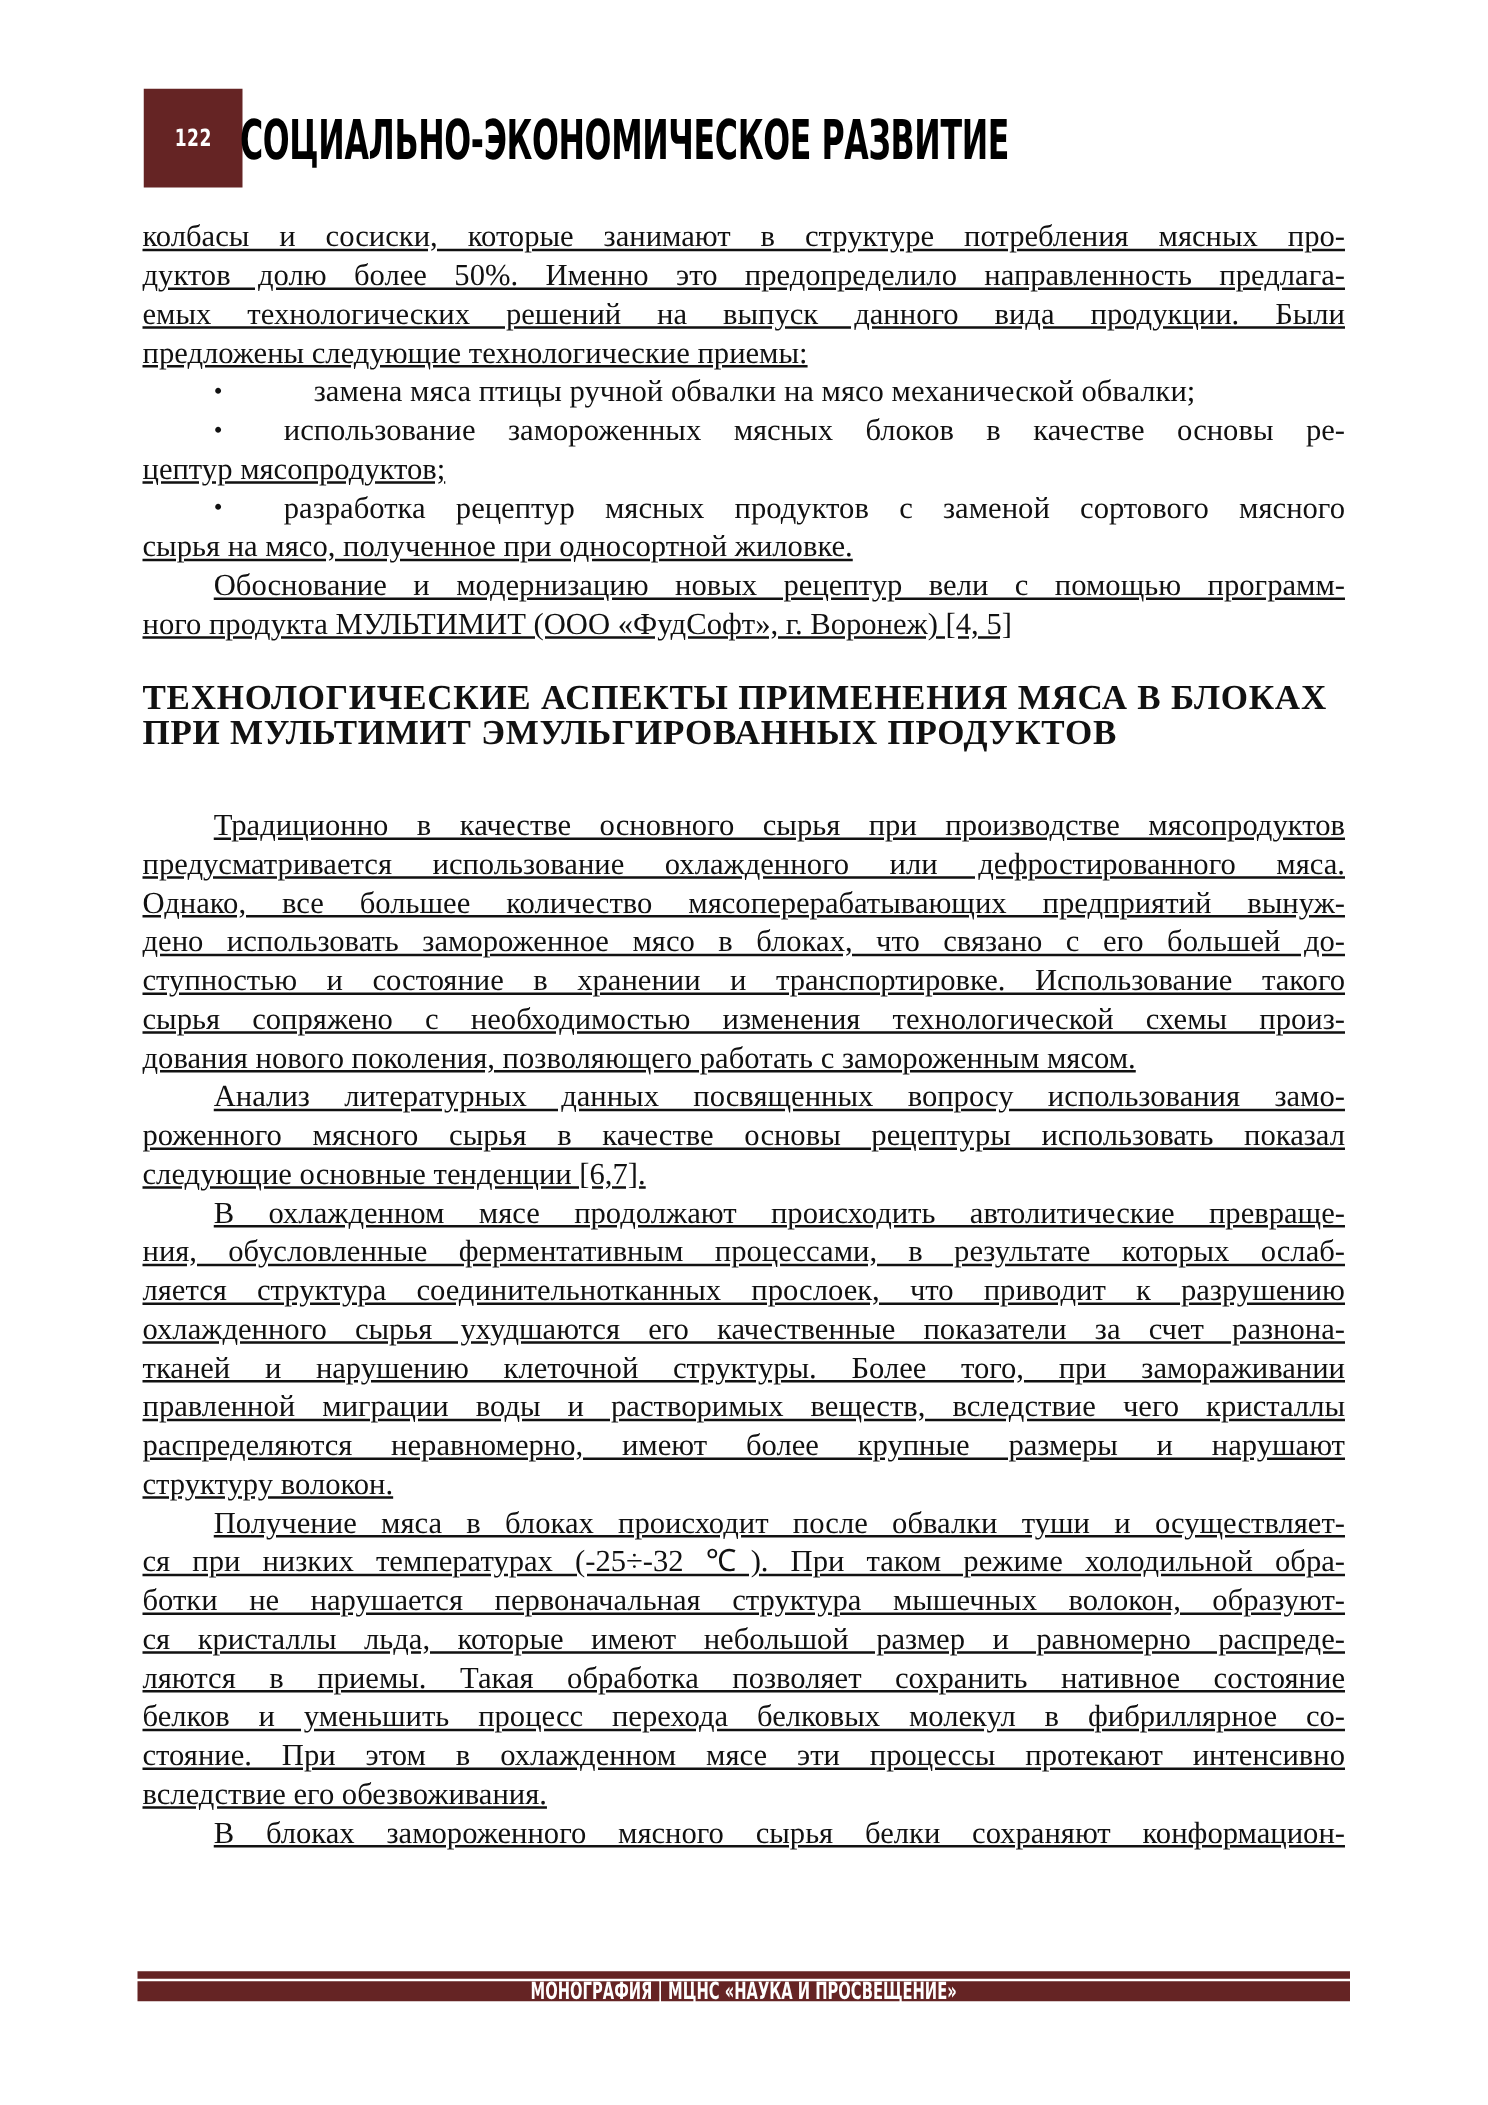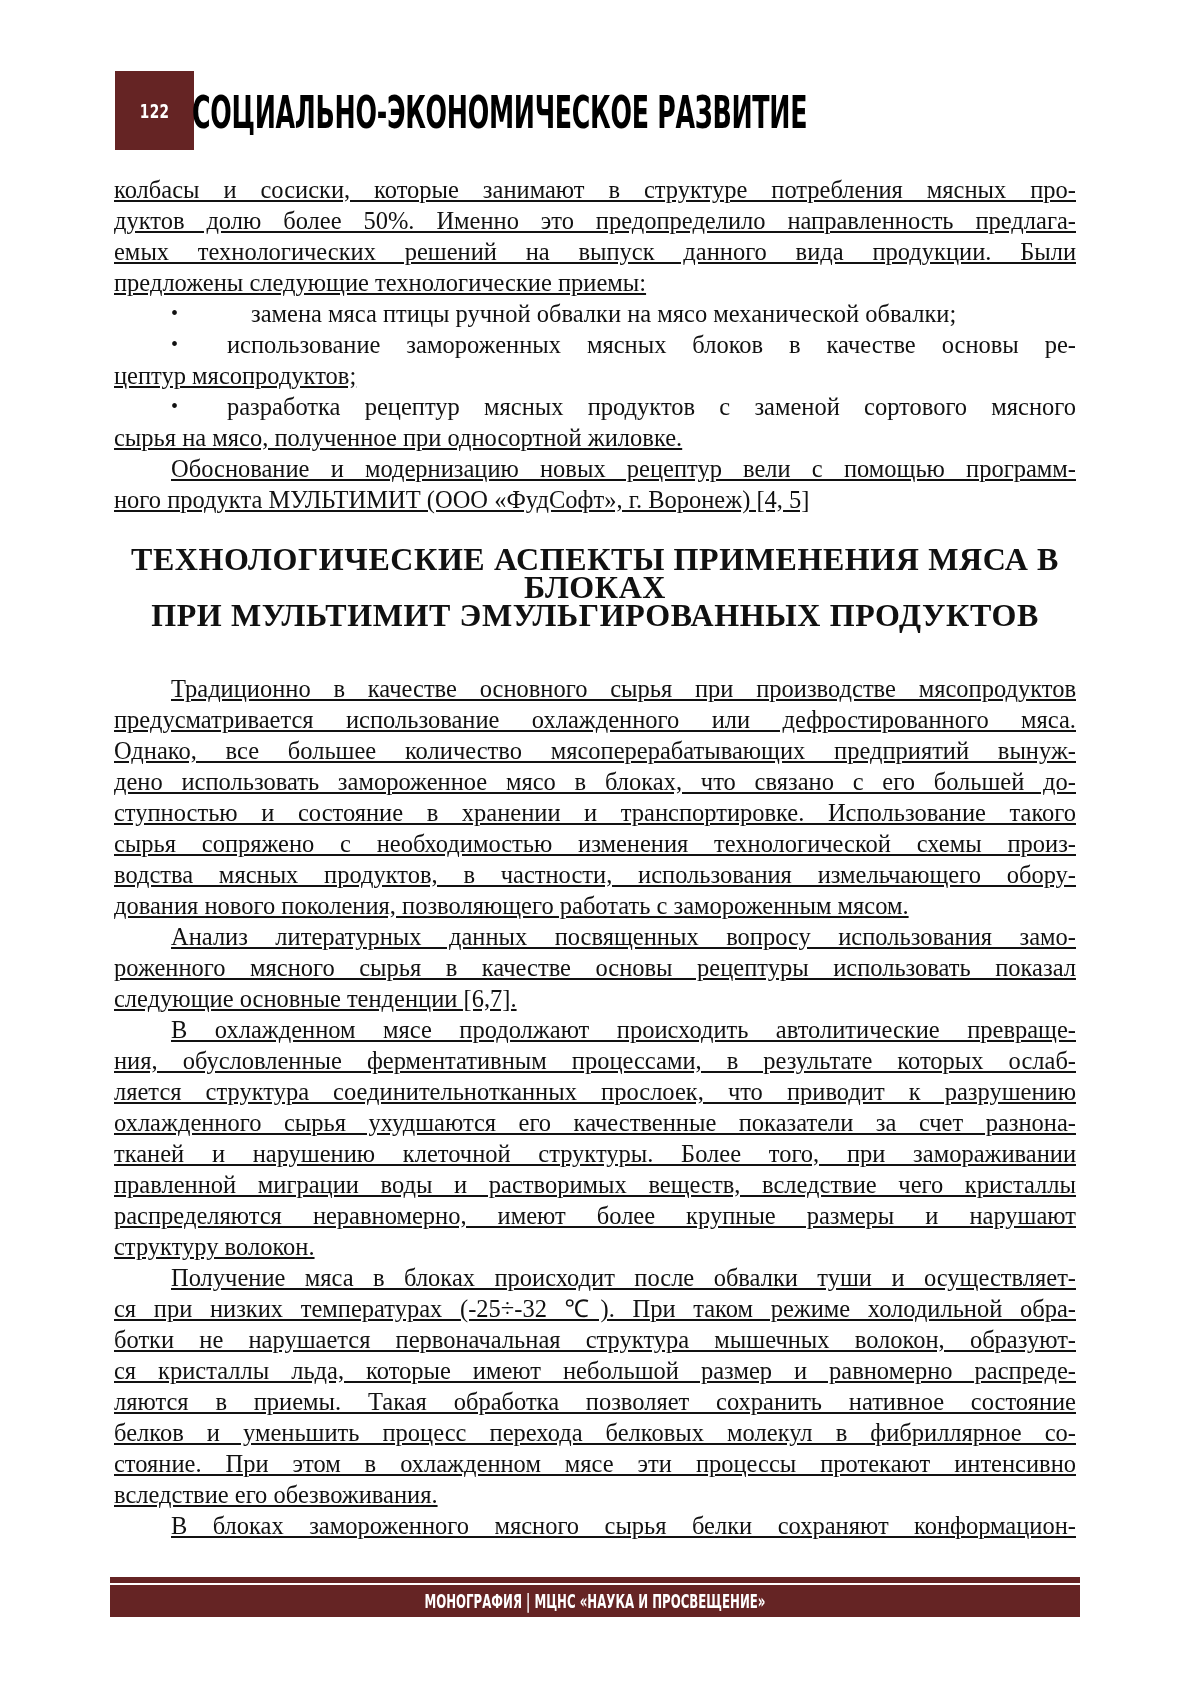--- a/index.html
+++ b/index.html
@@ -28,30 +28,30 @@
     height: 31px; line-height: 31px; white-space: nowrap;
     text-align: justify; text-align-last: justify; text-decoration: underline;
   }
   .line.last { text-align-last: left; }
   .line.indent { padding-left: 57px; }
   .bullet-line { display: flex; height: 31px; line-height: 31px; }
   .bullet-line .bullet { width: 113px; padding-left: 57px; box-sizing: border-box; font-size: 20px; }
   .bullet-line .btext { flex: 1; text-align: justify; text-align-last: justify; white-space: nowrap; }
   .bullet-line .btext.last { text-align-last: left; margin-left: 24px; }
   .heading {
-    font-family: "Liberation Serif", serif; font-weight: bold; font-size: 32px;
-    text-align: center; line-height: 28px; letter-spacing: 0.6px;
+    font-family: "Liberation Serif", serif; font-weight: bold; font-size: 28px;
+    text-align: left; line-height: 28px; letter-spacing: 0.6px;
   }
   .gap-before-heading { height: 30px; }
   .gap-after-heading { height: 44px; }
   .footer-thin {
     position: absolute; left: 110px; top: 1577px; width: 970px; height: 6px; background: #652424;
   }
   .footer-bar {
-    position: absolute; left: 110px; top: 1585px; width: 970px; height: 32px; background: #652424;
+    position: absolute; left: 110px; top: 1585px; width: 970px; height: 16px; background: #652424;
     display: flex; align-items: center; justify-content: center; color: #ffffff;
   }
   .footer-text {
     font-family: "DejaVu Sans", sans-serif; font-weight: bold; font-size: 19px;
     display: inline-block; transform: scaleX(0.62); white-space: nowrap;
   }
 </style>
 </head>
 <body>
 
@@ -103,21 +103,20 @@
   </div>
   <div class="gap-after-heading"></div>
 
   <div>
     <div class="line indent">Традиционно в качестве основного сырья при производстве мясопродуктов</div>
     <div class="line">предусматривается использование охлажденного или дефростированного мяса.</div>
     <div class="line">Однако, все большее количество мясоперерабатывающих предприятий вынуж-</div>
     <div class="line">дено использовать замороженное мясо в блоках, что связано с его большей до-</div>
     <div class="line">ступностью и состояние в хранении и транспортировке. Использование такого</div>
     <div class="line">сырья сопряжено с необходимостью изменения технологической схемы произ-</div>
-    <div class="line">водства мясных продуктов, в частности, использования измельчающего обору-</div>
     <div class="line last">дования нового поколения, позволяющего работать с замороженным мясом.</div>
   </div>
 
   <div>
     <div class="line indent">Анализ литературных данных посвященных вопросу использования замо-</div>
     <div class="line">роженного мясного сырья в качестве основы рецептуры использовать показал</div>
     <div class="line last">следующие основные тенденции [6,7].</div>
   </div>
 
   <div>

